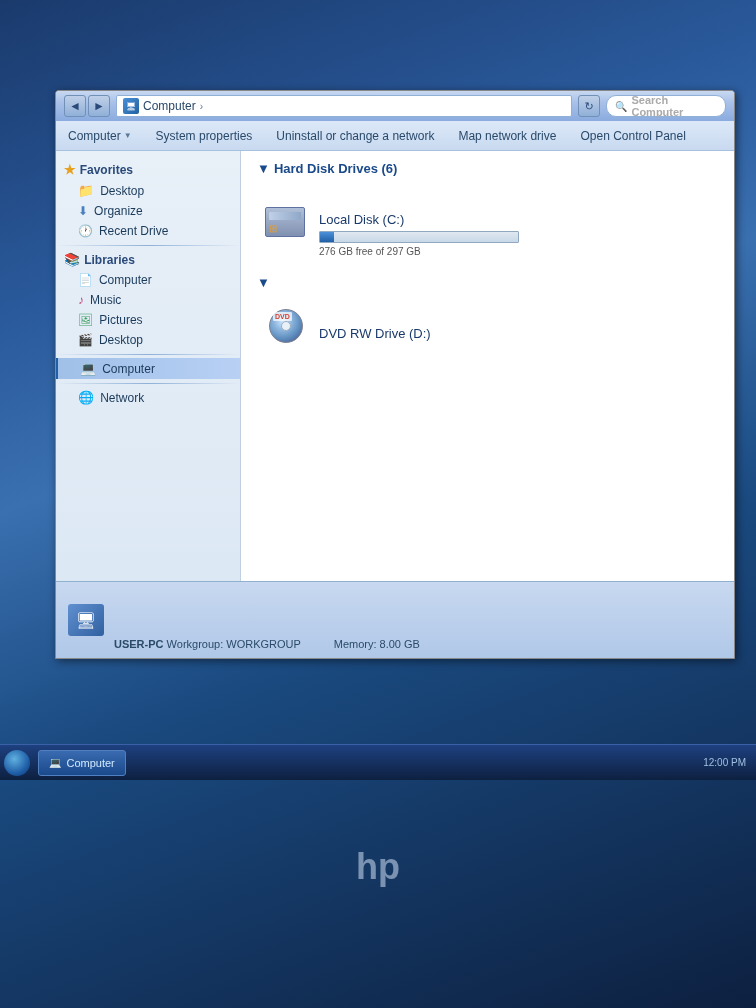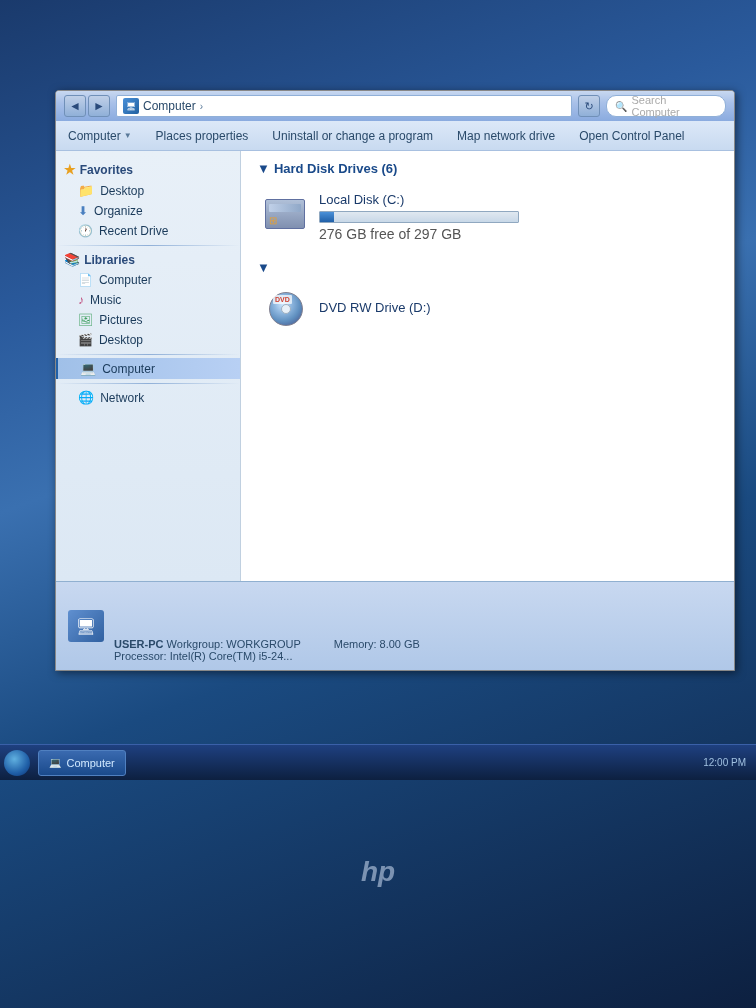--- a/index.html
+++ b/index.html
@@ -222,20 +222,21 @@
     }
 
     .drive-icon {
       width: 42px;
       height: 36px;
       flex-shrink: 0;
     }
 
     .drive-info {
       flex: 1;
+      margin-top: 20px;
     }
 
     .drive-name {
       font-size: 13px;
       color: #1a3a6a;
       margin-bottom: 4px;
     }
 
     .capacity-bar-bg {
       width: 200px;
@@ -247,21 +248,21 @@
       margin-bottom: 3px;
     }
 
     .capacity-bar-fill {
       height: 100%;
       background: linear-gradient(to bottom, #4a90d8, #2060a8);
       width: 8%;
     }
 
     .drive-size-text {
-      font-size: 14px;
+      font-size: 10px;
       color: #555;
     }
 
     
     .dvd-icon-container {
       width: 42px;
       height: 36px;
       position: relative;
       display: flex;
       align-items: center;
@@ -406,34 +407,34 @@
           <div class="nav-arrow">►</div>
         </div>
         <div class="address-bar">
           <div class="address-computer-icon">🖥</div>
           <span style="font-size:12px; color:#2a4a6a;">Computer</span>
           <span style="font-size:10px; color:#5a7a9a;">›</span>
         </div>
         <div class="refresh-btn">↻</div>
         <div class="search-bar">
           <span style="font-size:10px; color:#aaa;">🔍</span>
-          <span style="font-size:11px; color:#aaa;">Search Computer</span>
+          <span style="font-size:11px; color:#aaa;font-weight:bold;">Search Computer</span>
         </div>
       </div>
 
       <div class="toolbar">
         <div class="toolbar-item">
           <span>Computer</span>
           <span class="toolbar-arrow">▼</span>
         </div>
         <div class="toolbar-item">
-          <span>Places properties</span>
+          <span>System properties</span>
         </div>
         <div class="toolbar-item">
-          <span>Uninstall or change a program</span>
+          <span>Uninstall or change a network</span>
         </div>
         <div class="toolbar-item">
           <span>Map network drive</span>
         </div>
         <div class="toolbar-item">
           <span>Open Control Panel</span>
         </div>
       </div>
 
       <div class="content-area">
@@ -545,35 +546,32 @@
       </div>
 
       <div class="status-bar">
         <div class="status-icon">🖥</div>
         <div class="status-text">
           <div>
             <span style="font-weight:bold;">USER-PC</span>
             <span>  </span>
             <span>Workgroup: WORKGROUP</span>
             <span style="margin-left:30px;">Memory: 8.00 GB</span>
-          </div>
-          <div>
-            <span>Processor: Intel(R) Core(TM) i5-24...</span>
           </div>
         </div>
       </div>
 
     </div>
   </div>
 
   <div style="position:absolute; bottom:228px; left:0; width:756px; height:36px; background: linear-gradient(to bottom, #1e4080, #0d2040); display:flex; align-items:center; padding:0 4px; gap:4px; border-top:1px solid #3a60a8;">
     <div class="start-orb" style="width:26px;height:26px;"></div>
     <div class="taskbar-item">
       <span style="font-size:10px;">💻</span>
       <span>Computer</span>
     </div>
     <div style="flex:1;"></div>
     <div style="color:#a0c0e0; font-size:10px; padding-right:6px;">12:00 PM</div>
   </div>
 
-  <div style="position:absolute; bottom:120px; left:50%; transform:translateX(-50%); color:#c0d0e8; font-size:28px; font-style:italic; font-weight:bold; opacity:0.6;">hp</div>
+  <div style="position:absolute; bottom:120px; left:50%; transform:translateX(-50%); color:#c0d0e8; font-size:36px; font-weight:bold; opacity:0.6;">hp</div>
 
 </div>
 
 </body></html>

